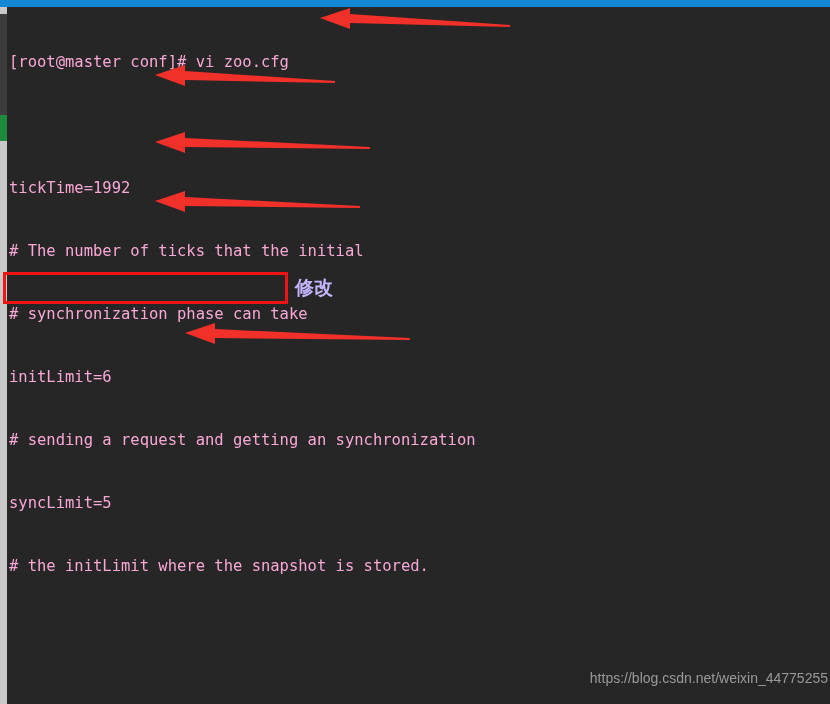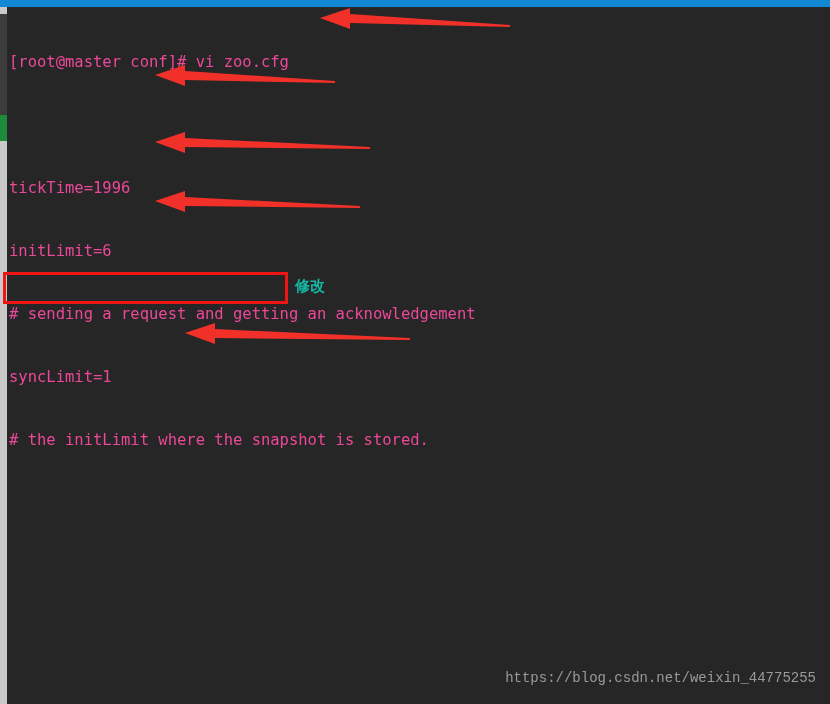--- a/index.html
+++ b/index.html
@@ -23,63 +23,65 @@
     background:#3c3c3c;
   }
   .scroll-mark{position:absolute;left:0;width:7px;background:#1f8a3b;}
   
   #terminal{
     position:absolute;left:7px;top:7px;width:823px;height:566px;
     background:#262626;
     font-family:"DejaVu Sans Mono",monospace;
     font-size:15.5px;
     line-height:21px;
-    color:#ec4899;
+    color:#f9a8d4;
     padding:3px 16px 0 2px;
     box-sizing:border-box;
     white-space:pre;
   }
   .line{height:21px;white-space:pre;letter-spacing:0px;}
   
   .arrow{position:absolute;pointer-events:none;}
   .redbox{
     position:absolute;border:3px solid #f01414;
     box-sizing:border-box;pointer-events:none;
   }
   .cn-label{
-    position:absolute;color:#14b8a6;
-    font-family:Liberation Mono, monospace;
-    font-size:15px;font-weight:700;line-height:19px;
+    position:absolute;color:#c4b5fd;
+    font-family:Liberation Sans, sans-serif;
+    font-size:19px;font-weight:700;line-height:19px;
     pointer-events:none;
   }
   #watermark{
-    position:absolute;right:14px;top:670px;
-    color:#9a9a9a;font-family:Liberation Mono, monospace;
+    position:absolute;right:2px;top:670px;
+    color:#9a9a9a;font-family:Liberation Sans, sans-serif;
     font-size:14px;letter-spacing:0px;
   }
 </style>
 </head>
 <body>
 
 <div id="screen">
 
   <div id="titlebar"></div>
 
   <div id="scrollbar-track">
     <div id="scrollbar-thumb"></div>
     <div class="scroll-mark" style="top:108px;height:26px;"></div>
   </div>
 
   <div id="terminal">
     <div class="line">[root@master conf]# vi zoo.cfg</div>
     <div class="line"></div>
-    <div class="line">tickTime=1996</div>
+    <div class="line">tickTime=1992</div>
+    <div class="line"># The number of ticks that the initial</div>
+    <div class="line"># synchronization phase can take</div>
     <div class="line">initLimit=6</div>
-    <div class="line"># sending a request and getting an acknowledgement</div>
-    <div class="line">syncLimit=1</div>
+    <div class="line"># sending a request and getting an synchronization</div>
+    <div class="line">syncLimit=5</div>
     <div class="line"># the initLimit where the snapshot is stored.</div>
     
     
 
     
 
     
     
     
     

